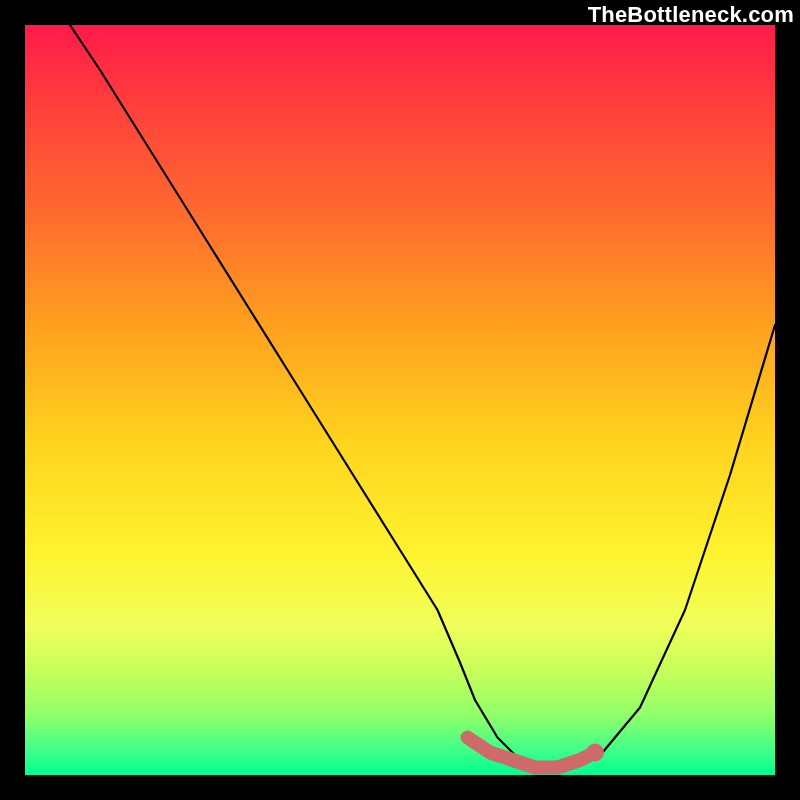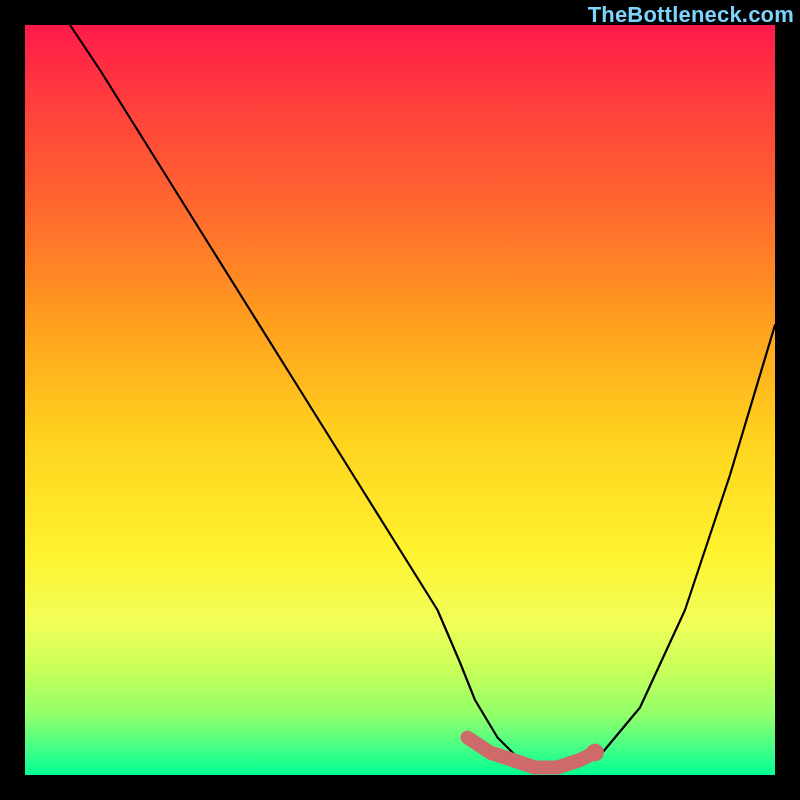--- a/index.html
+++ b/index.html
@@ -37,21 +37,21 @@
     left: 0;
     top: 0;
     width: 750px;
     height: 750px;
     pointer-events: none;
   }
   #watermark {
     position: absolute;
     top: 2px;
     right: 6px;
-    color: #7dd3fc;
+    color: #ffffff;
     font-size: 22px;
     font-weight: 600;
     letter-spacing: 0.2px;
   }
 </style>
 </head>
 <body>
 
 <div id="watermark">TheBottleneck.com</div>
 

